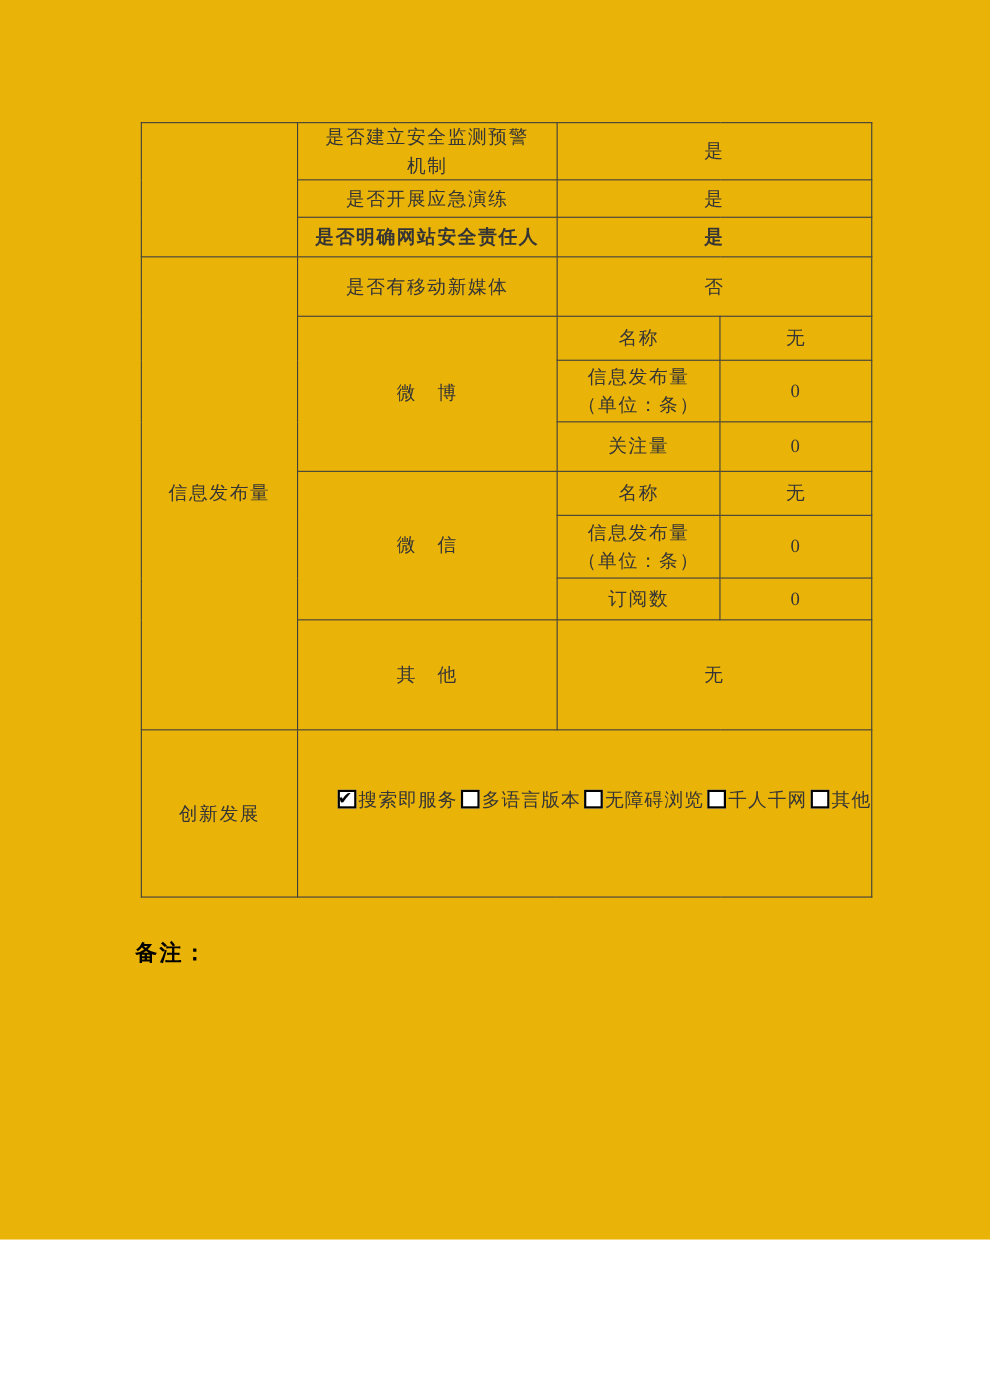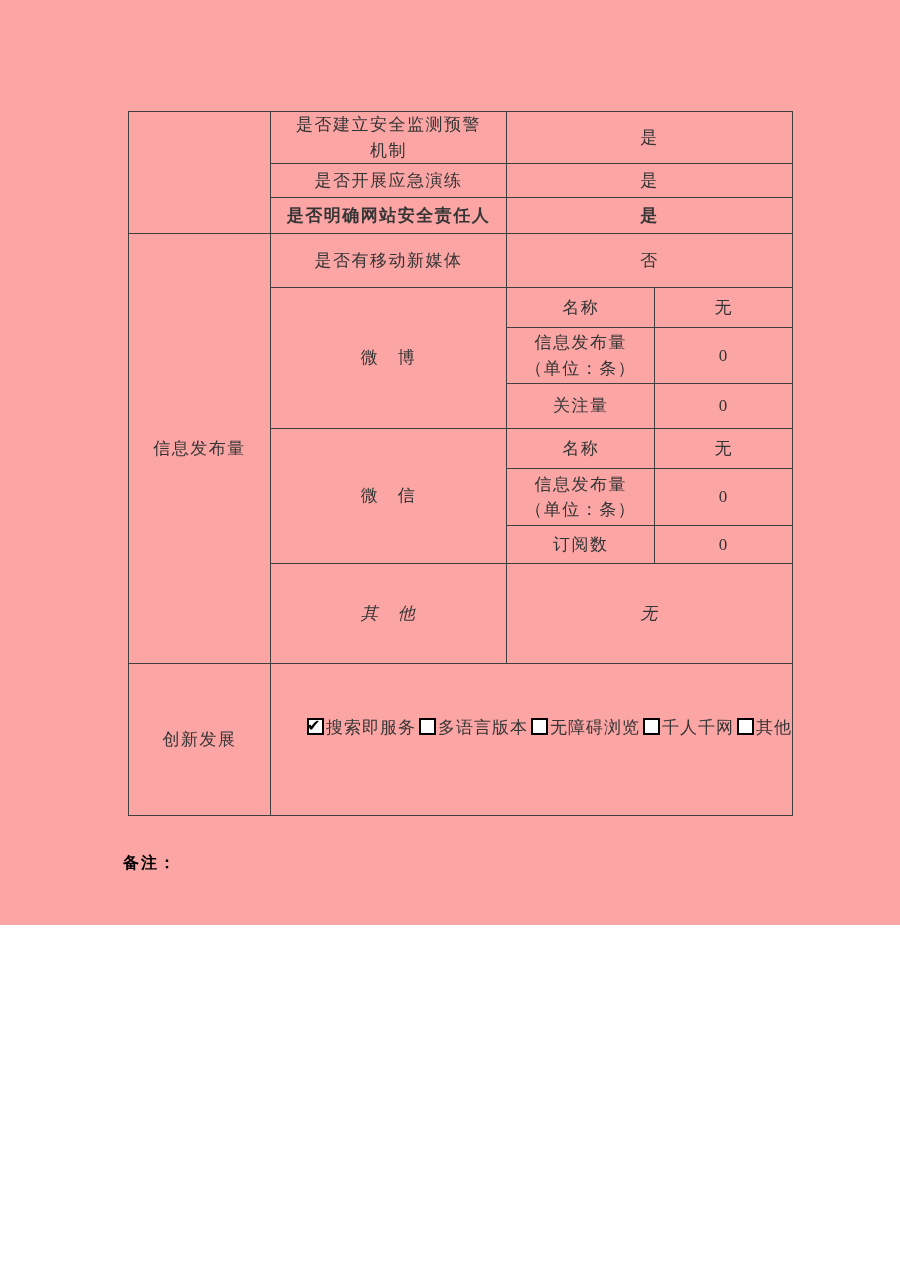--- a/index.html
+++ b/index.html
@@ -1,20 +1,20 @@
 <!DOCTYPE html>
 <html><head>
 <meta charset="utf-8">
 <style>
   html,body{margin:0;padding:0;background:#ffffff;}
   .page{
     position:relative;
     width:900px;
-    height:925px;
-    background:#fca5a5;
+    height:1127px;
+    background:#eab308;
     font-family:"Liberation Serif","DejaVu Serif",serif;
     color:#333333;
     overflow:hidden;
   }
   table.report{
     position:absolute;
     left:128px;
     top:111px;
     border-collapse:collapse;
     table-layout:fixed;
@@ -30,21 +30,21 @@
     font-size:17px;
     line-height:1.5;
     letter-spacing:1.5px;
     color:#353535;
     padding:0;
     overflow:hidden;
   }
   tr.h52{height:52px;} tr.h34{height:34px;} tr.h36{height:36px;font-weight:bold;}
   tr.h54{height:54px;} tr.h40{height:40px;} tr.h56{height:56px;}
   tr.h45{height:45px;} tr.h57{height:57px;} tr.h38{height:38px;}
-  tr.h100{height:100px;font-style:italic;} tr.h152{height:152px;padding-left:16px;}
+  tr.h100{height:100px;} tr.h152{height:152px;padding-left:16px;}
   td.wrap{white-space:pre-line;}
   td.cb-cell{
     text-align:left;
     padding-left:36px;
     padding-bottom:24px;
     letter-spacing:1px;
     white-space:nowrap;
   }
   .cb-item{display:inline;}
   .cb-box{
@@ -66,21 +66,21 @@
     font-family:"DejaVu Sans",sans-serif;
     font-size:16px;
     font-weight:bold;
     color:#000000;
   }
   .cb-label{font-size:17px;color:#353535;margin-top:30px;}
   .notes{
     position:absolute;
     left:123px;
     top:853px;
-    font-size:16px;
+    font-size:20px;
     font-weight:bold;
     letter-spacing:2px;
     color:#000000;
   }
   .page-number{
     position:absolute;
     left:0;
     top:1182px;
     width:900px;
     text-align:center;

